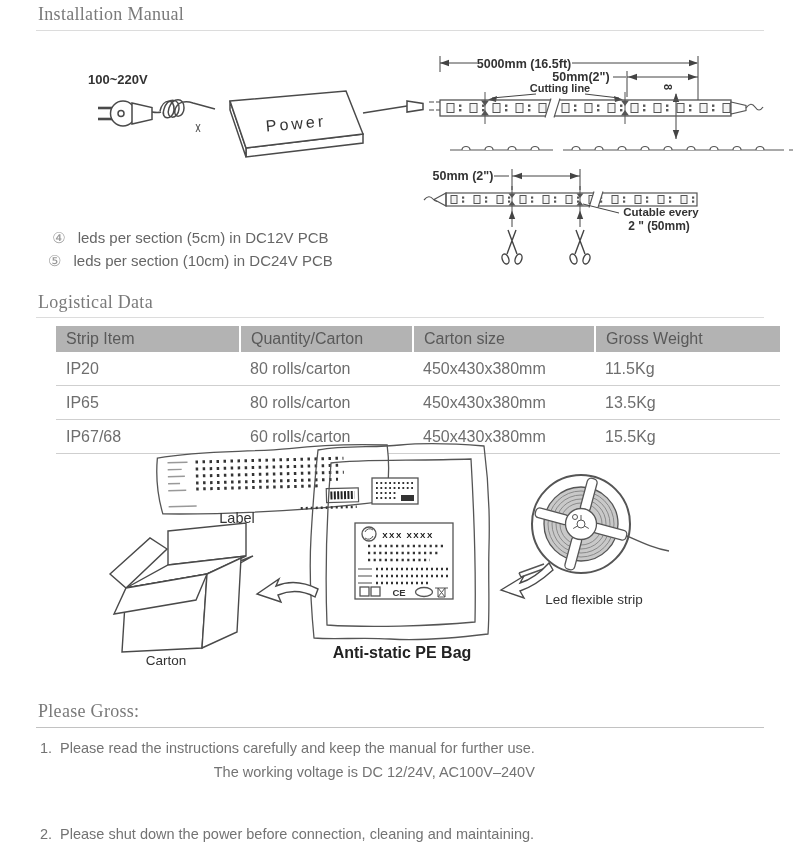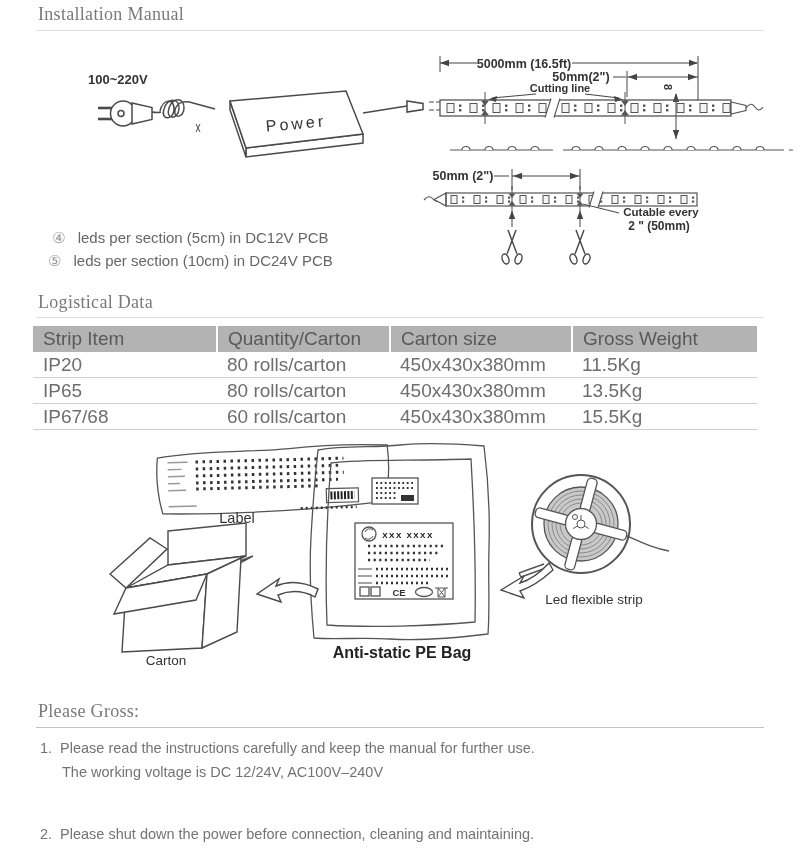--- a/index.html
+++ b/index.html
@@ -5,31 +5,31 @@
   html,body{margin:0;padding:0;background:#fff;}
   .page{position:relative;width:800px;height:852px;background:#fff;overflow:hidden;
         font-family:"Liberation Sans",sans-serif;}
   .h1{position:absolute;left:38px;font-size:18px;color:#7a7a7a;letter-spacing:.3px;font-family:Liberation Serif, serif;}
   .rule{position:absolute;left:36px;width:728px;height:0;border-top:1px solid #dcdcdc;}
   .rule.dark{border-top:1px solid #c2c2c2;}
   .led-notes{position:absolute;left:48px;top:226px;font-size:15px;color:#666;}
   .led-note{height:23px;line-height:23px;text-align:center;}
   .led-note .bullet{color:#999;margin-right:12px;font-size:15px;}
   svg{position:absolute;left:0;}
-  table.logi{position:absolute;left:33px;top:326px;width:724px;border-collapse:collapse;
-             table-layout:fixed;font-size:19px;}
+  table.logi{position:absolute;left:56px;top:326px;width:724px;border-collapse:collapse;
+             table-layout:fixed;font-size:16px;}
   table.logi th{background:#b3b3b3;color:#595959;font-weight:normal;text-align:left;
                 height:26px;padding:0 0 0 10px;border-left:2px solid #fff;}
   table.logi th:first-child{border-left:none;}
-  table.logi td{color:#6e6e6e;height:25px;padding:0 0 0 10px;border-bottom:1px solid #cfcfcf;margin-top:32px;}
+  table.logi td{color:#6e6e6e;height:33px;padding:0 0 0 10px;border-bottom:1px solid #cfcfcf;margin-top:32px;}
   .c1{width:184px}.c2{width:173px}.c3{width:182px}.c4{width:185px}
   .notes{position:absolute;left:40px;top:736px;font-size:14.5px;color:#737373;}
   .note-line{height:24px;line-height:24px;}
   .note-num{margin-right:8px;}
-  .indent{padding-left:22px;}
+  .indent{padding-left:22px;text-align:right;}
   .note2{margin-top:38px;}
 </style>
 </head>
 <body>
 
 <div class="page">
 
   <div class="h1" style="top:4px">Installation Manual</div>
   <div class="rule" style="top:30px"></div>
 

